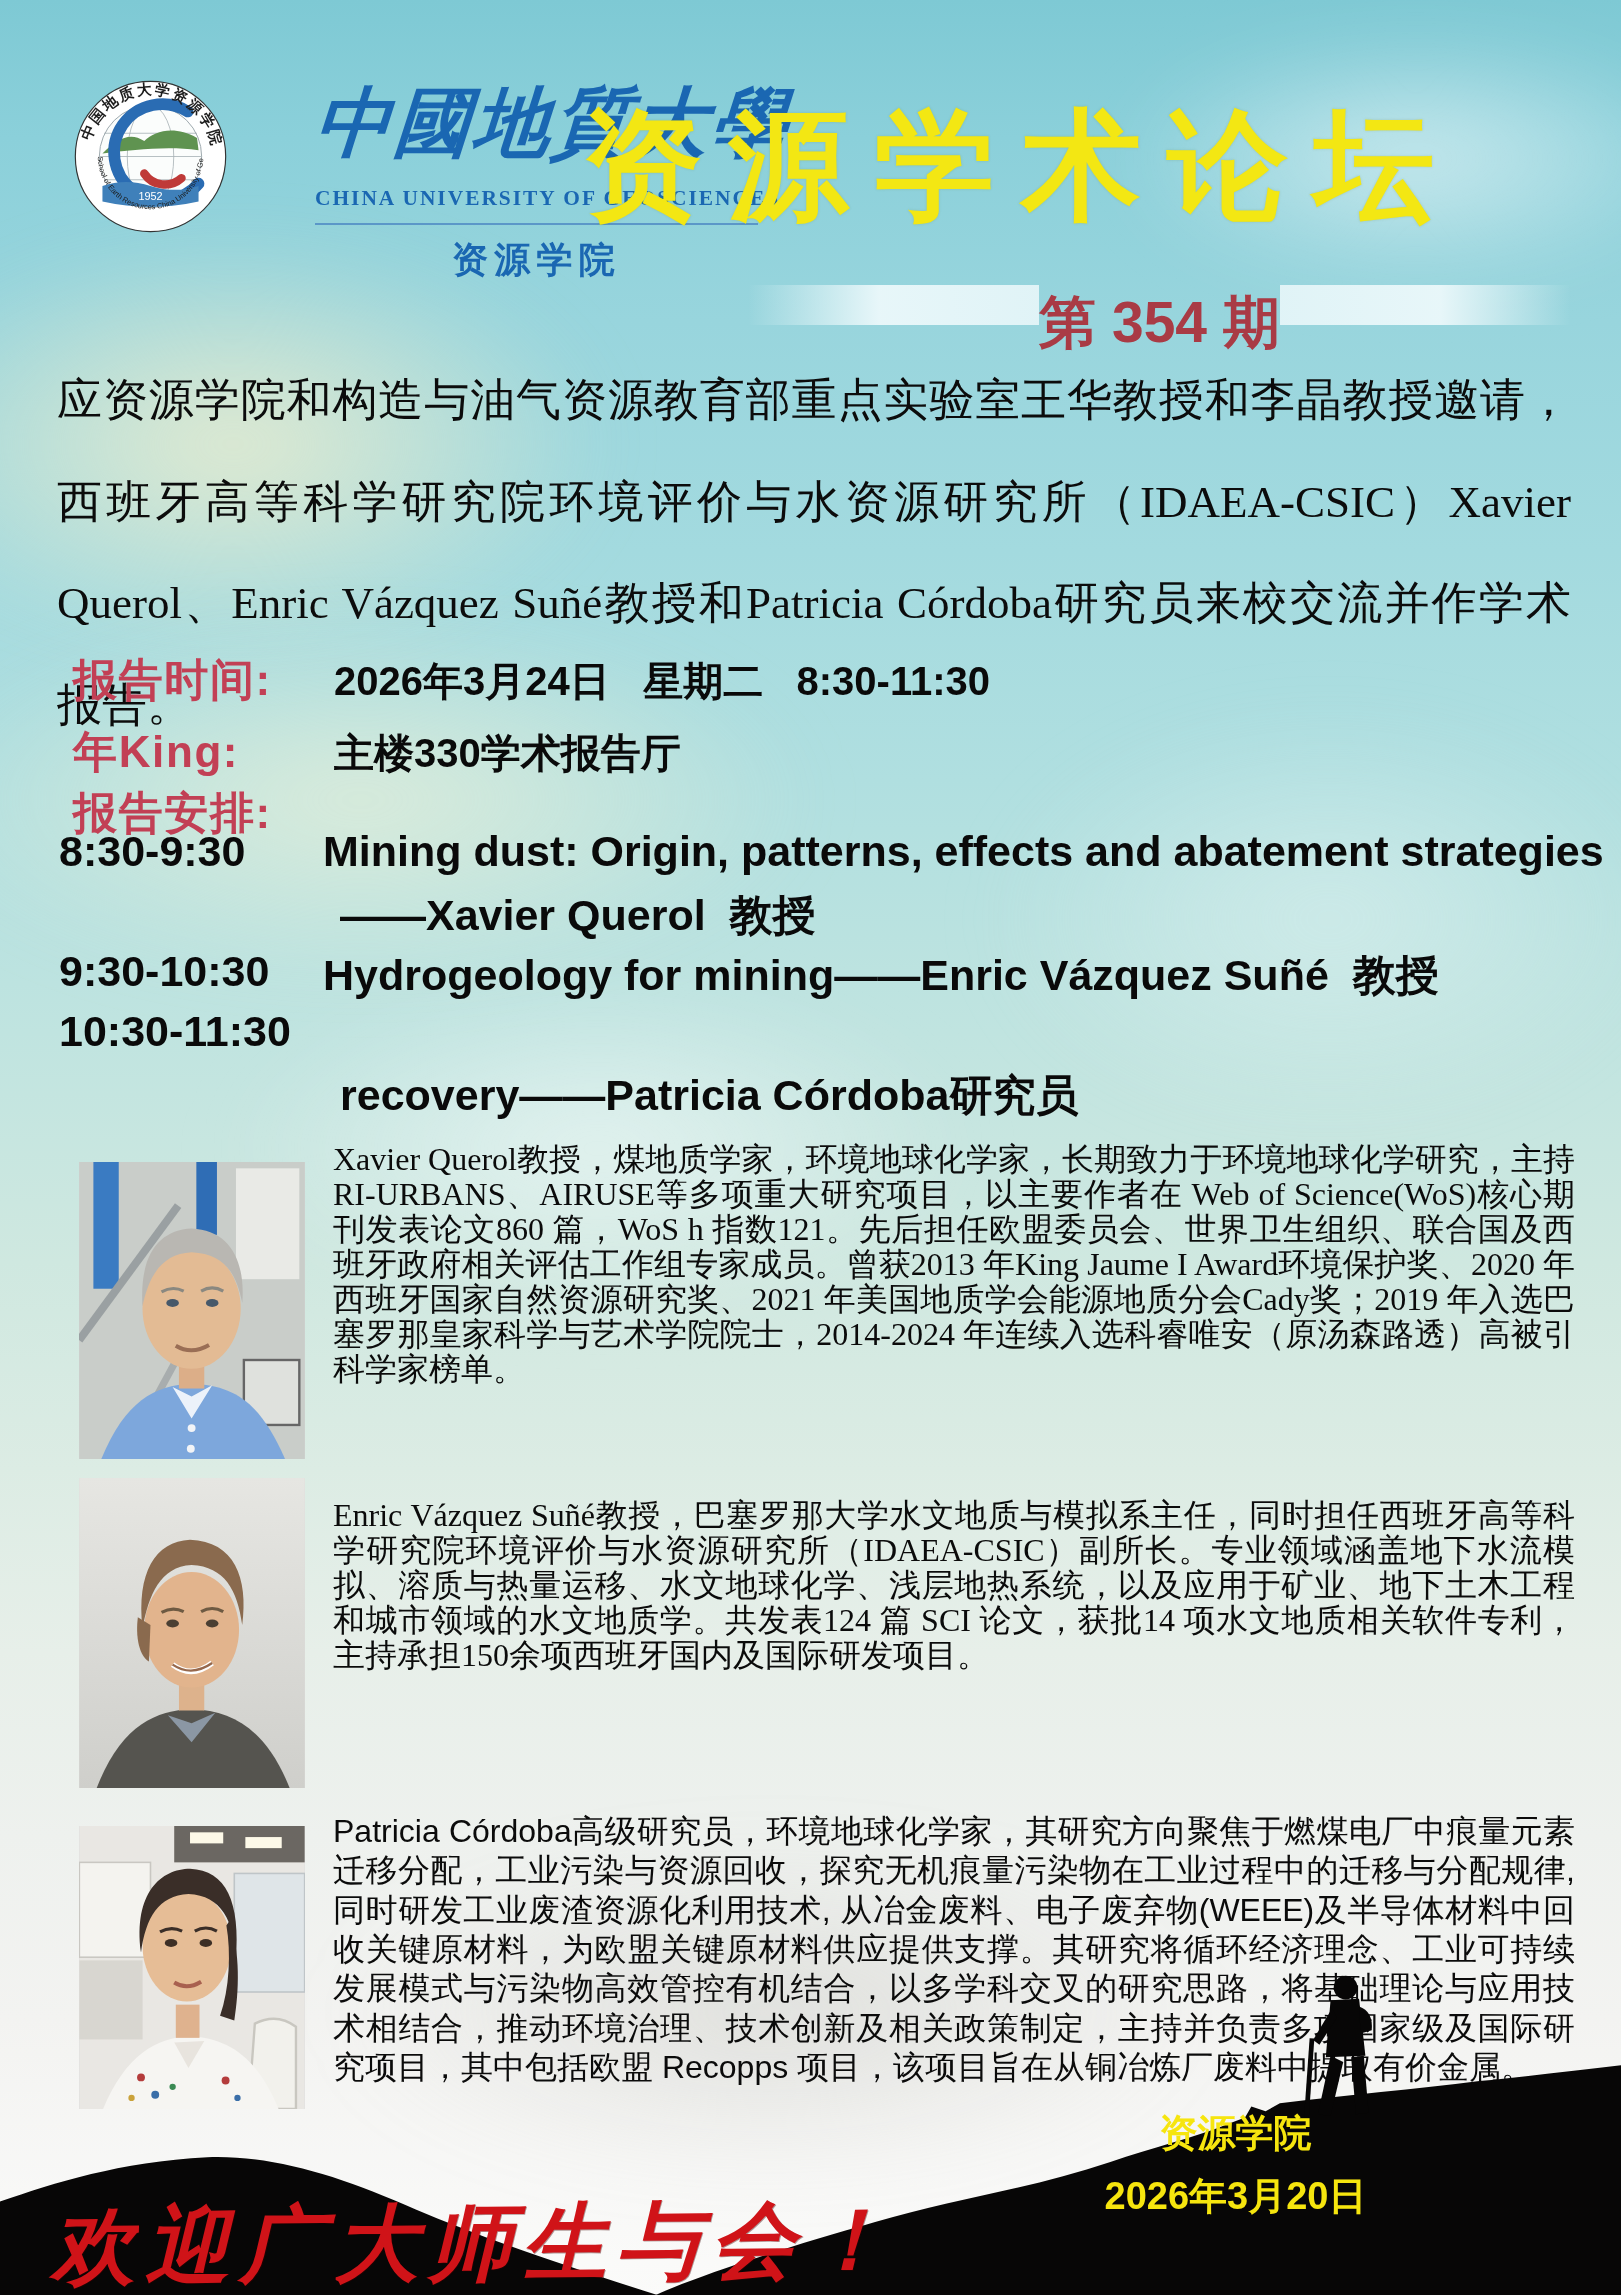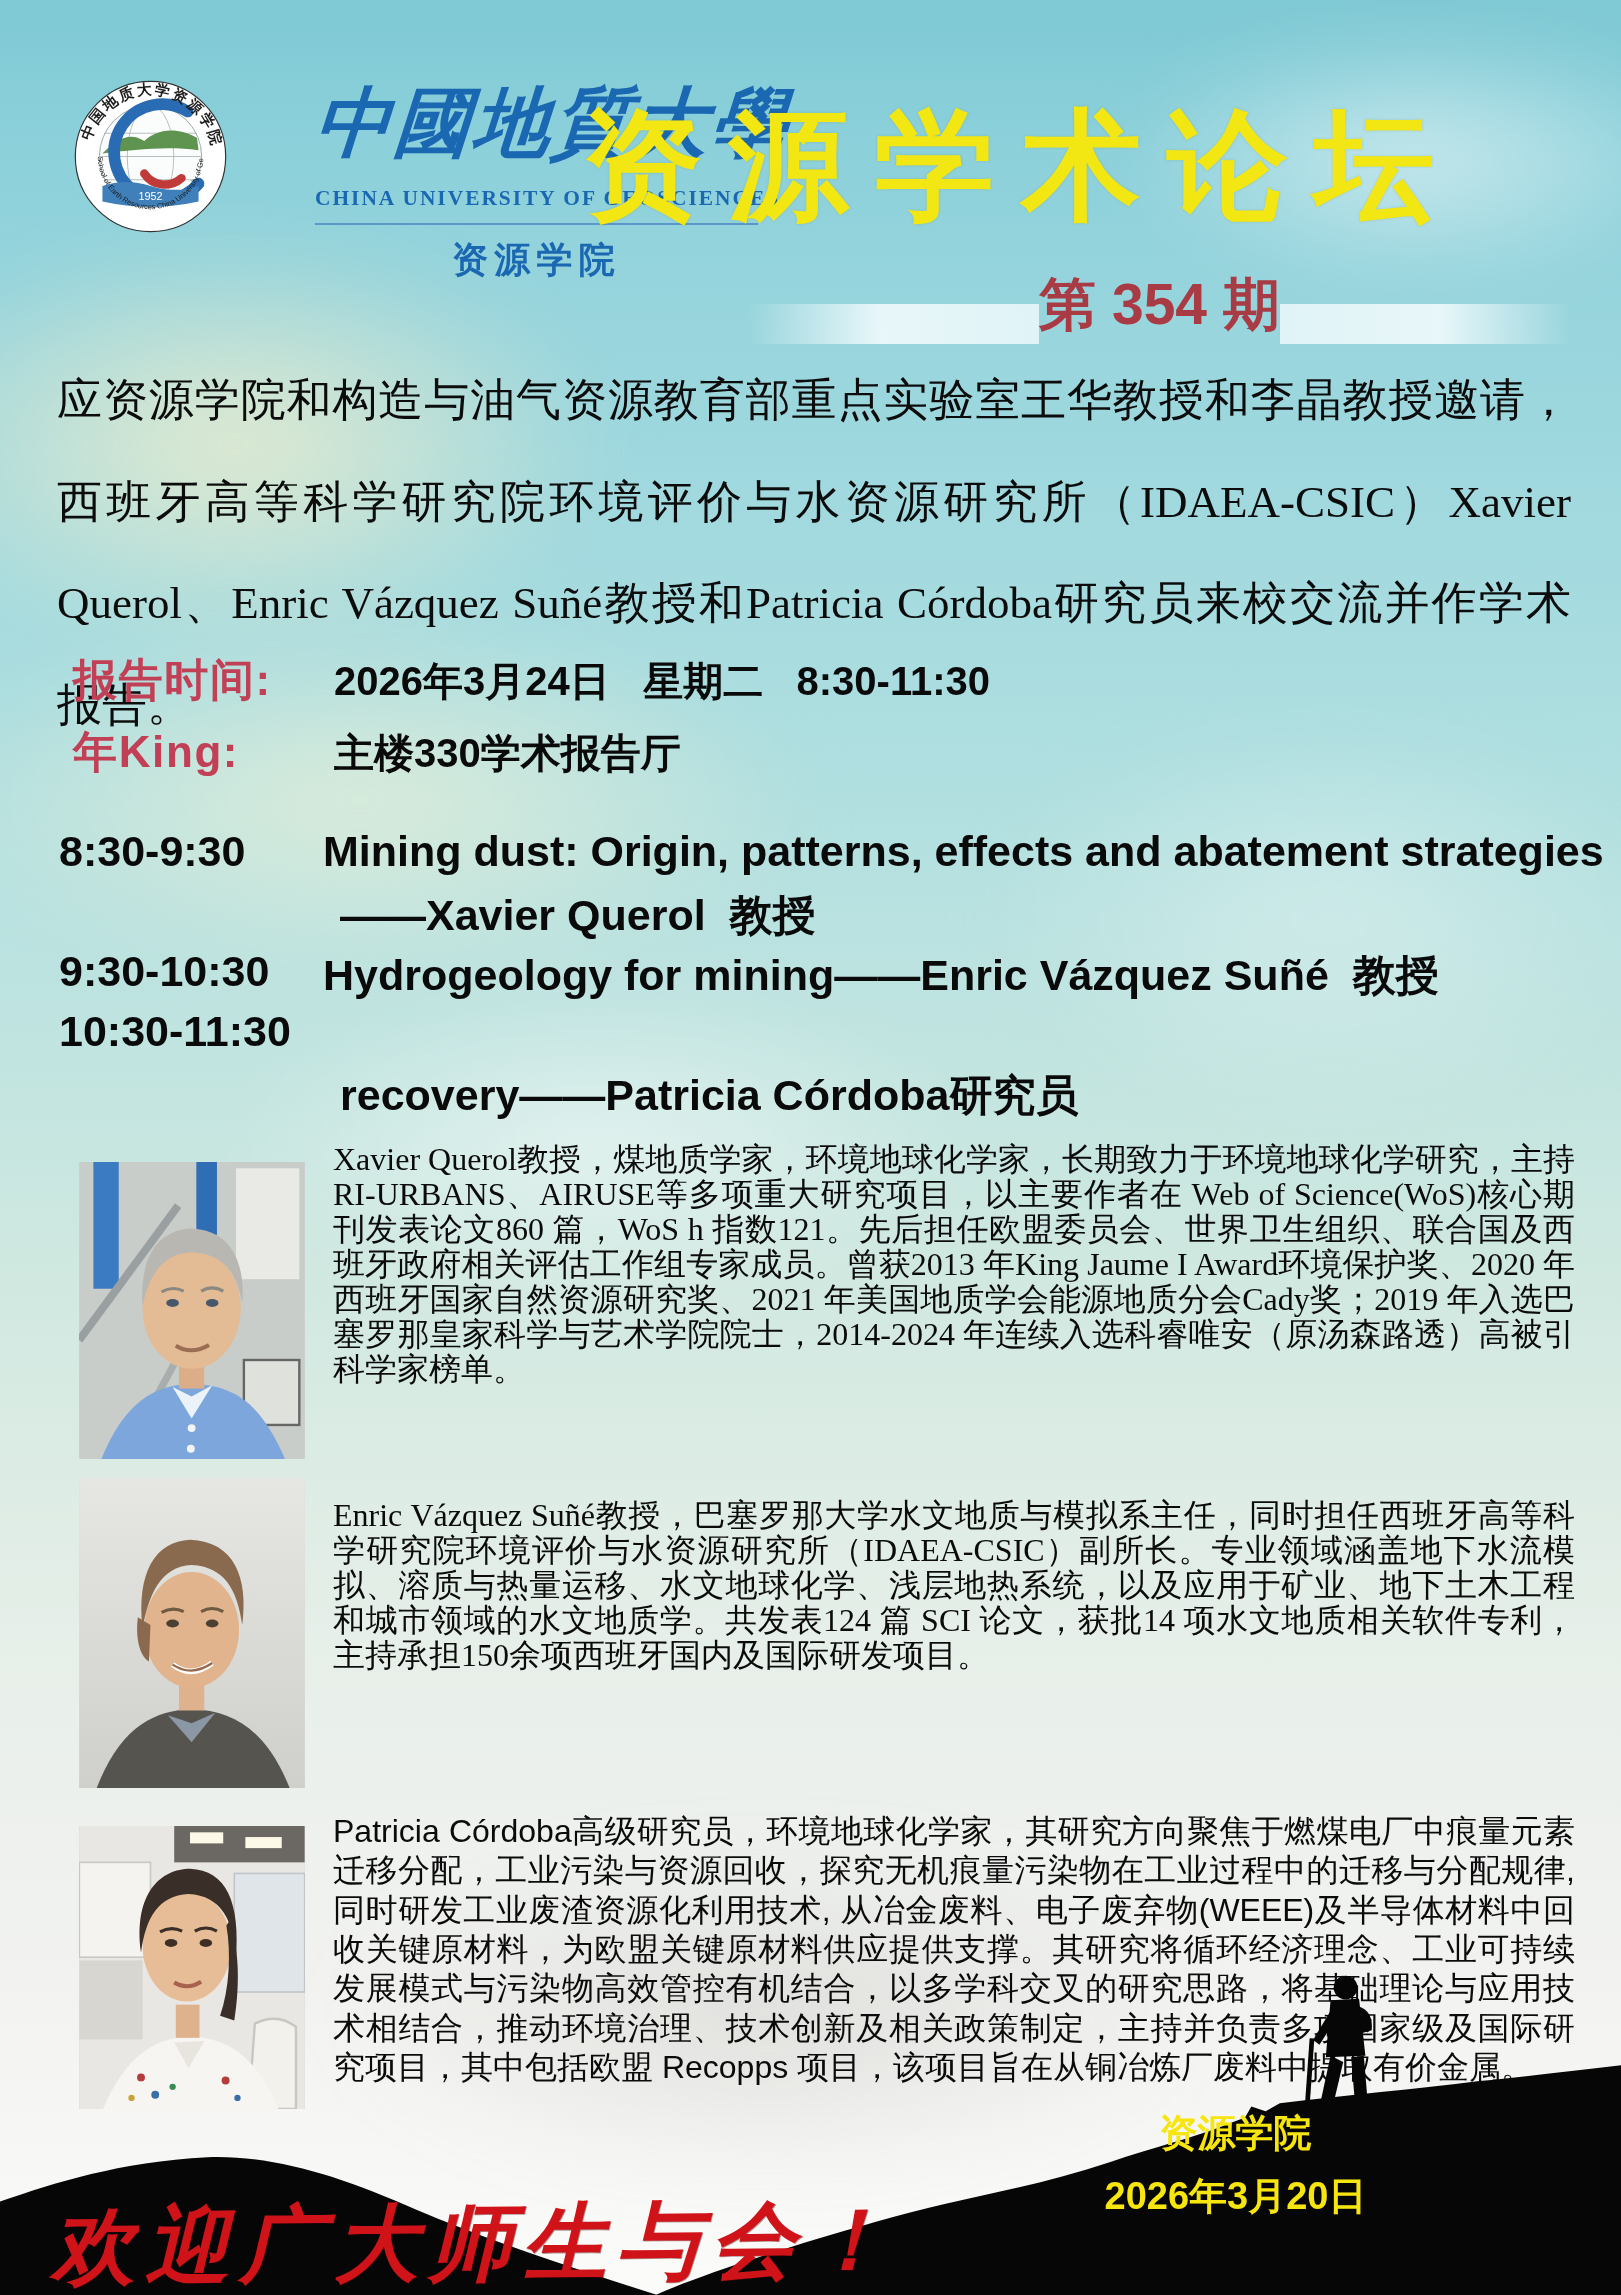--- a/index.html
+++ b/index.html
@@ -22,21 +22,21 @@
     color:#1a67b2;font-size:76px;letter-spacing:3.2px;transform:skewX(-4deg);white-space:nowrap;}
   .univ-en{color:#1a67b2;font-family:"Liberation Serif",serif;font-weight:bold;
     font-size:21.4px;letter-spacing:2px;margin-top:9.5px;white-space:nowrap;}
   .logo-div{width:443px;height:1.6px;background:#5b97c8;margin:12.7px 0 11px 0;}
   .school-cn{color:#1a67b2;font-size:36px;font-weight:bold;text-align:center;width:443px;letter-spacing:6.3px;}
 
   .forum-title{position:absolute;left:582px;top:86px;width:990px;
     font-size:120px;font-weight:bold;color:#f3e713;letter-spacing:0.22em;white-space:nowrap;
     text-shadow:0 0 2.4px rgba(90,120,40,.25);}
   .issue-row{position:absolute;left:748px;top:285px;width:823px;height:59px;
-    display:flex;align-items:flex-end;}
+    display:flex;align-items:flex-start;}
   .issue-bar{flex:1;height:40px;}
   .bar-l{background:linear-gradient(90deg,rgba(255,255,255,0),rgba(240,250,252,.9) 45%,rgba(228,245,248,.95));}
   .bar-r{background:linear-gradient(270deg,rgba(255,255,255,0),rgba(240,250,252,.9) 45%,rgba(228,245,248,.95));}
   .issue-text{font-size:57px;font-weight:bold;color:#a93b45;white-space:pre;}
 
   .intro{position:absolute;left:57px;top:350px;width:1514px;
     font-family:"Liberation Serif",serif;font-size:45px;line-height:2.26;color:#0c0c0c;
     text-align:justify;}
 
   .info-row{position:absolute;left:59px;white-space:pre;}
@@ -114,20 +114,23 @@
     <div class="issue-bar bar-r"></div>
   </div>
 
   <div class="intro">应资源学院和构造与油气资源教育部重点实验室王华教授和李晶教授邀请，西班牙高等科学研究院环境评价与水资源研究所（IDAEA-CSIC）Xavier Querol、Enric Vázquez Suñé教授和Patricia Córdoba研究员来校交流并作学术报告。</div>
 
   <div class="info-row" style="top:637px;">
     <span class="info-label">报告时间:</span><span class="info-value">2026年3月24日   星期二   8:30-11:30</span>
   </div>
   <div class="info-row" style="top:709px;">
     <span class="info-label">年King:</span><span class="info-value">主楼330学术报告厅</span>
+  </div>
+  <div class="info-row" style="top:770px;">
+    <span class="info-label">报告安排:</span>
   </div>
 
   <div class="sched-row sched-time" style="top:827px;">8:30-9:30</div>
   <div class="sched-row sched-cont" style="top:887px;">——Xavier Querol  教授</div>
   <div class="sched-row sched-text" style="top:827px;">Mining dust: Origin, patterns, effects and abatement strategies</div>
 
   <div class="sched-row sched-time" style="top:947px;">9:30-10:30</div>
   <div class="sched-row sched-text" style="top:947px;">Hydrogeology for mining——Enric Vázquez Suñé  教授</div>
 
   <div class="sched-row sched-time" style="top:1007px;">10:30-11:30</div>

